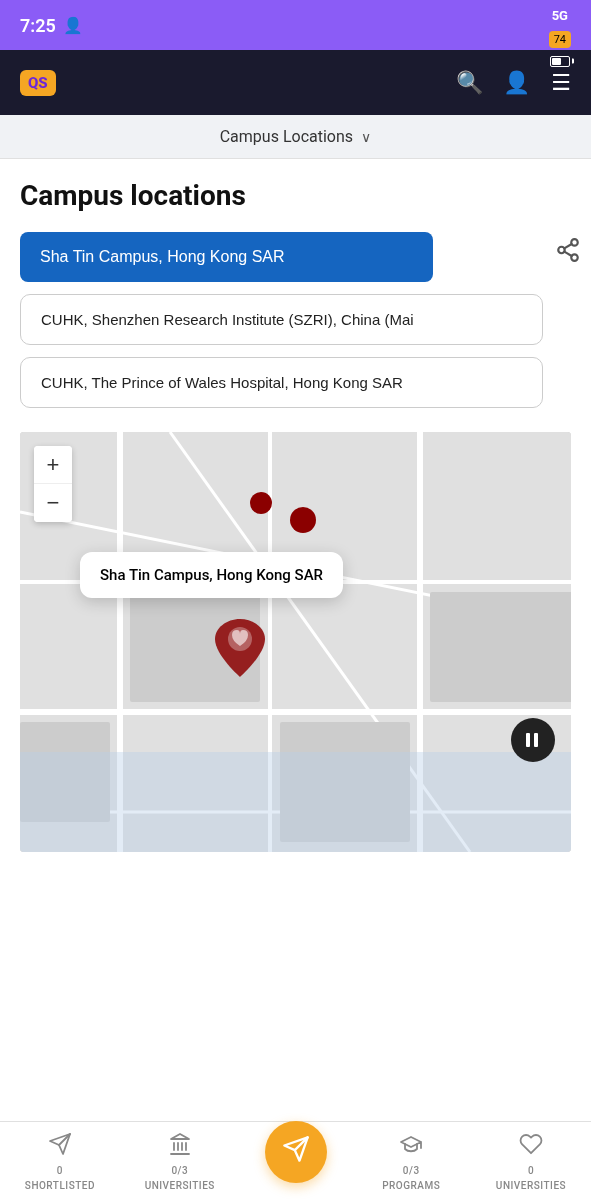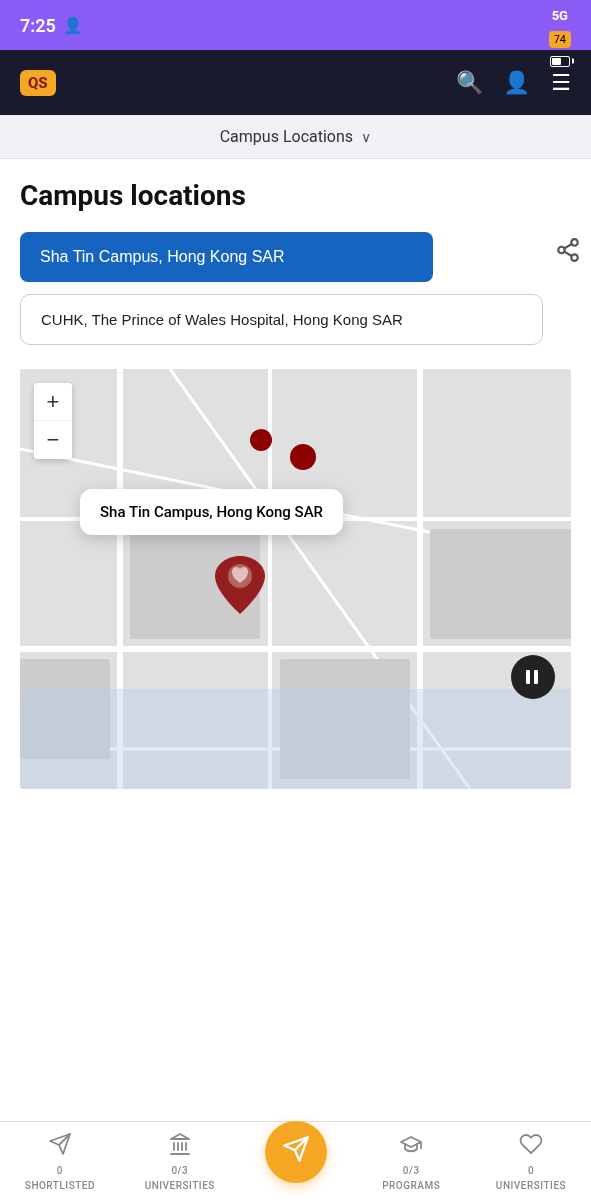--- a/index.html
+++ b/index.html
@@ -100,21 +100,21 @@
       padding: 12px 20px;
       height: 65px;
     }
     .qs-logo {
       display: flex;
       align-items: center;
       gap: 8px;
     }
     .qs-badge {
       background: #f5a623;
-      color: #7f1d1d;
+      color: #6d28d9;
       font-size: 15px;
       font-weight: 800;
       border-radius: 6px;
       padding: 4px 8px;
     }
     .qs-title {
       color: #fff;
       font-size: 16px;
       font-weight: 700;
       letter-spacing: 1px;
@@ -404,20 +404,21 @@
     <button class="share-btn">
       <svg width="26" height="26" viewBox="0 0 24 24" fill="none" stroke="#555" stroke-width="2" stroke-linecap="round" stroke-linejoin="round">
         <circle cx="18" cy="5" r="3"></circle>
           <circle cx="6" cy="12" r="3"></circle>
           <circle cx="18" cy="19" r="3"></circle>
         <line x1="8.59" y1="13.51" x2="15.42" y2="17.49"></line>
         <line x1="15.41" y1="6.51" x2="8.59" y2="10.49"></line>
       </svg>
     </button>
 
+    <button class="campus-btn-outline">CUHK, Shenzhen Research Institute (SZRI), China (Mai</button>
     <button class="campus-btn-outline">CUHK, The Prince of Wales Hospital, Hong Kong SAR</button>
   </div>
 
   <div class="map-container">
     <div class="map-bg">
 
       <svg class="map-svg" xmlns="http://www.w3.org/2000/svg">
 
         <rect x="0" y="0" width="591" height="420" fill="#d9d9d9"></rect>
 

